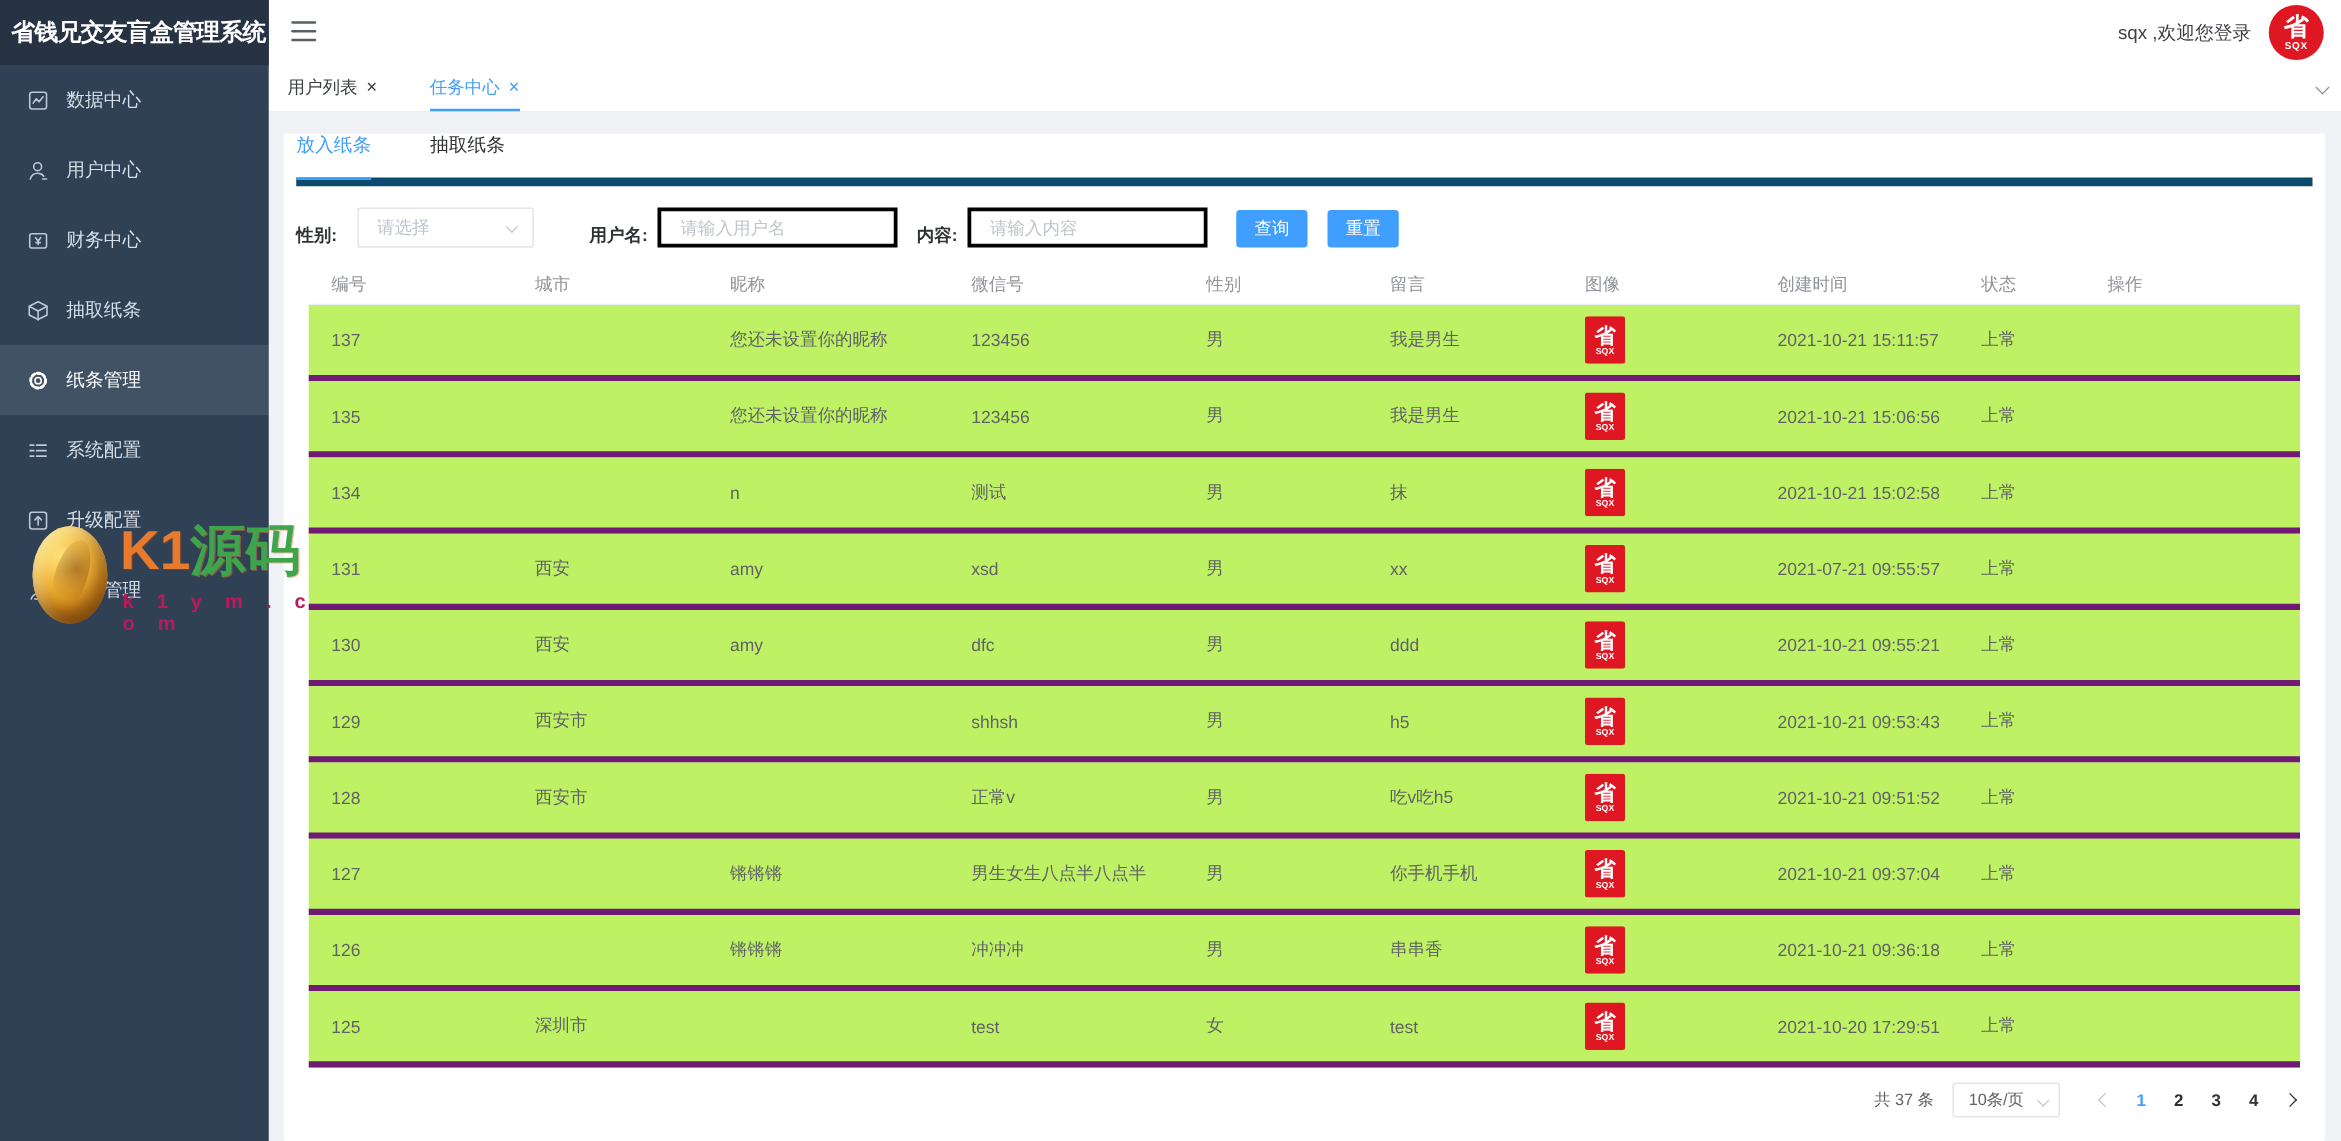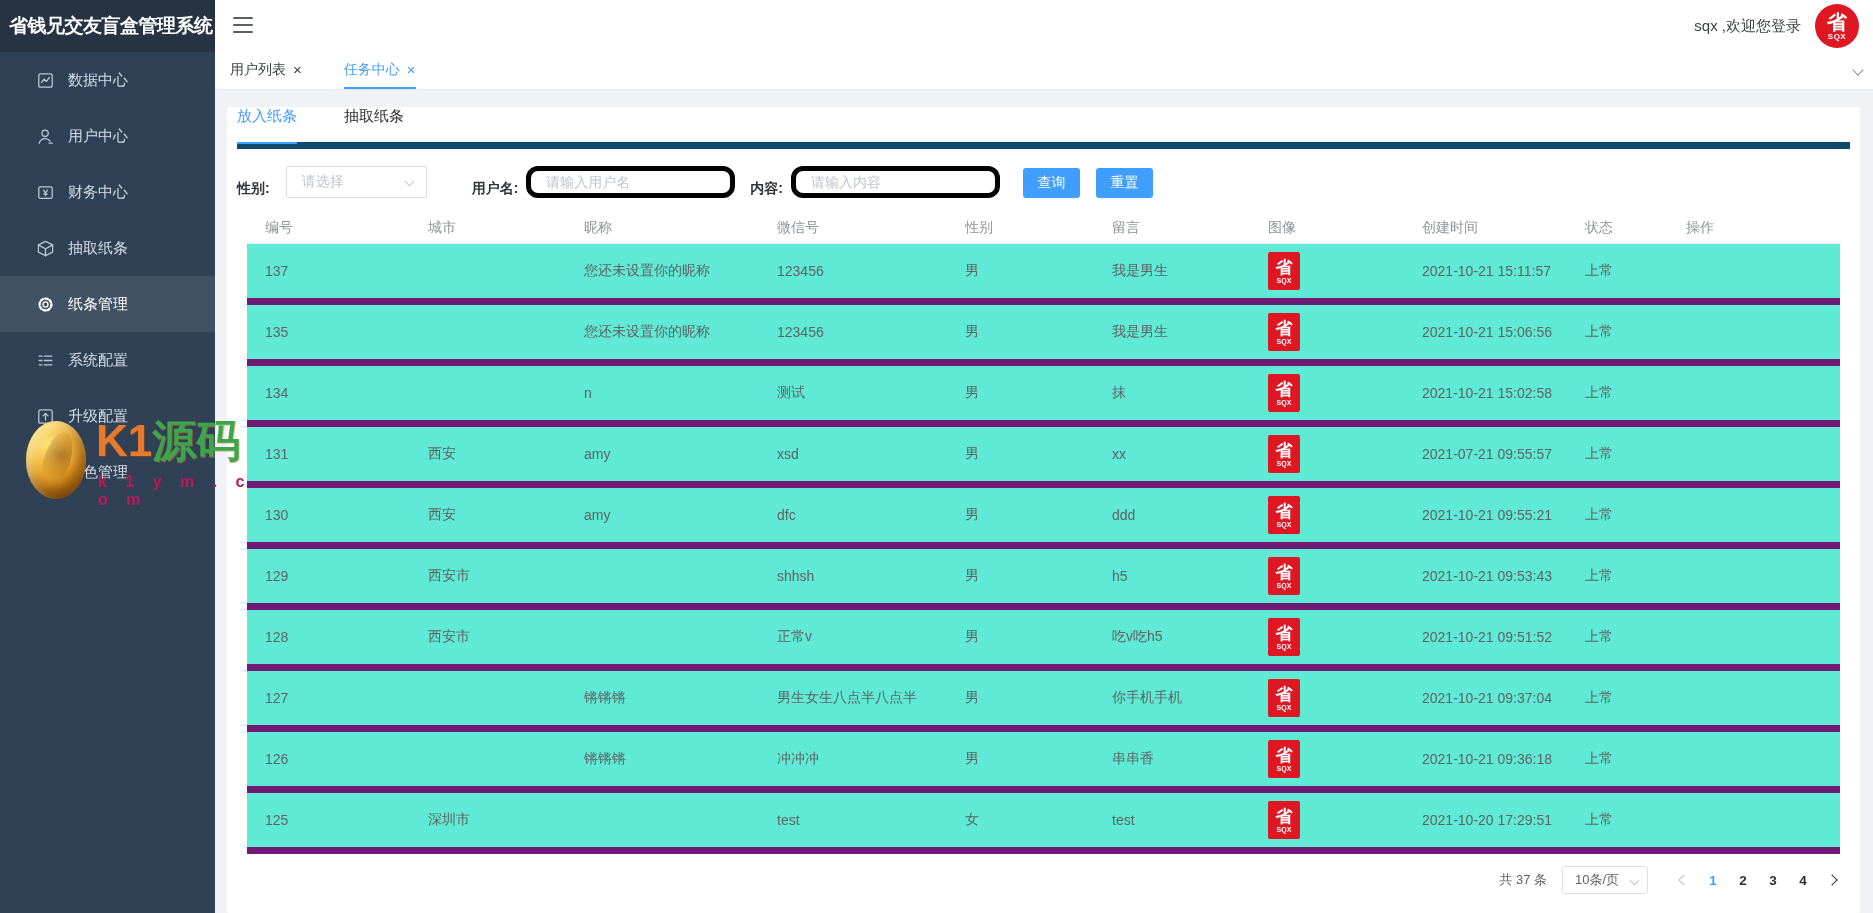--- a/index.html
+++ b/index.html
@@ -7,21 +7,21 @@
   body {
     position:relative; overflow:hidden;
     background:#f0f2f5;
     font-family:"Liberation Sans","DejaVu Sans",sans-serif;
     -webkit-font-smoothing:antialiased;
   }
   
   .sidebar { position:absolute; left:0; top:0; width:215px; height:913px; background:#304156; z-index:5; }
   .sidebar-title { height:52px; background:#273343; color:#fff; font-size:19px; font-weight:bold;
     display:flex; align-items:center; padding-left:9px; white-space:nowrap; letter-spacing:-0.5px; }
-  .menu-item { height:56px; display:flex; align-items:center; padding-left:36px;
+  .menu-item { height:56px; display:flex; align-items:center; padding-left:21px;
     color:#d6dde8; font-size:15px; cursor:pointer; }
   .menu-item.active { background:rgba(255,255,255,0.09); color:#fff; }
   .menu-item svg { width:19px; height:19px; margin-right:13px; color:#bcc8d8; flex:none; }
   .menu-item.active svg { color:#fff; }
   
   .watermark { position:absolute; left:26px; top:417px; z-index:60; pointer-events:none; width:230px; }
   .wm-sphere { position:absolute; left:0; top:4px; width:60px; height:78px; border-radius:50%;
     background:radial-gradient(circle at 38% 30%, #ffe37a 0%, #f2b63a 35%, #d98f1d 62%, #9c5c10 88%, #7a450c 100%);
     box-shadow:inset -6px -10px 14px rgba(90,45,5,.55), inset 5px 6px 10px rgba(255,240,170,.8); }
   .wm-sphere::after { content:""; position:absolute; left:18px; top:10px; width:26px; height:58px;
@@ -58,34 +58,34 @@
   .ptab { position:relative; font-size:15px; color:#303133; padding-bottom:17px; margin-right:47px; cursor:pointer; font-weight:500; }
   .ptab.active { color:#409eff; }
   .ptab.active::after { content:""; position:absolute; left:0; right:0; bottom:-1px; height:2px; background:#409eff; }
   
   .filter-row { margin:17px 10px 0; display:flex; align-items:flex-end; height:32px; font-size:14px; }
   .f-label { color:#2f3338; font-weight:bold; white-space:nowrap; }
   .sel { position:relative; width:141px; height:32px; border:1px solid #dcdfe6; border-radius:2px;
     display:flex; align-items:center; padding-left:15px; color:#c0c4cc; margin:0 45px 0 16px; cursor:pointer; background:#fff; }
   .chev { width:7px; height:7px; border-right:1.4px solid #c0c4cc; border-bottom:1.4px solid #c0c4cc; transform:rotate(45deg); }
   .sel .chev { position:absolute; right:13px; top:11px; }
-  .inp { width:209px; height:32px; border:5px solid #000000; border-radius:12px; padding:0 15px;
+  .inp { width:192px; height:32px; border:3px solid #000000; border-radius:0; padding:0 15px;
     font-size:14px; color:#606266; outline:none; background:#fff; }
   .inp::placeholder { color:#c0c4cc; }
   .inp.u { margin:0 15px 0 8px; }
   .inp.c { margin:0 23px 0 8px; }
   .btn { width:57px; height:30px; background:#409eff; color:#fff; border:none; border-radius:3px;
     font-size:14px; cursor:pointer; font-family:inherit; }
   .btn + .btn { margin-left:16px; }
   
   .table { margin:15px 20px 0; }
   .t-head, .t-row { display:grid; grid-template-columns:163px 156px 193px 188px 147px 156px 154px 163px 101px 1fr; align-items:center; }
   .t-head { height:31px; border-bottom:1px solid #ebeef5; color:#909399; font-size:14px; }
   .t-head > div, .t-row > div { padding-left:18px; overflow:hidden; white-space:nowrap; }
-  .t-row { height:61px; border-bottom:7px solid #701a75; color:#606266; font-size:14px; background:#5eead4; }
+  .t-row { height:61px; border-bottom:5px solid #701a75; color:#606266; font-size:14px; background:#bef264; }
   .badge { width:32px; height:38px; background:#df1723; border-radius:2px; color:#fff;
     display:flex; flex-direction:column; align-items:center; justify-content:center; line-height:1; }
   .badge .c1 { font-size:17px; font-weight:bold; }
   .badge .c2 { font-size:7px; font-weight:bold; margin-top:1px; }
   
   .pager { margin:10px 20px 0; display:flex; justify-content:flex-end; align-items:center; color:#606266; font-size:13px; height:32px; }
   .pager .total { margin-right:15px; }
   .size-sel { position:relative; width:86px; height:28px; border:1px solid #dcdfe6; border-radius:3px;
     display:flex; align-items:center; justify-content:center; padding-right:16px; color:#606266; cursor:pointer; }
   .size-sel .chev { position:absolute; right:9px; top:10px; }

